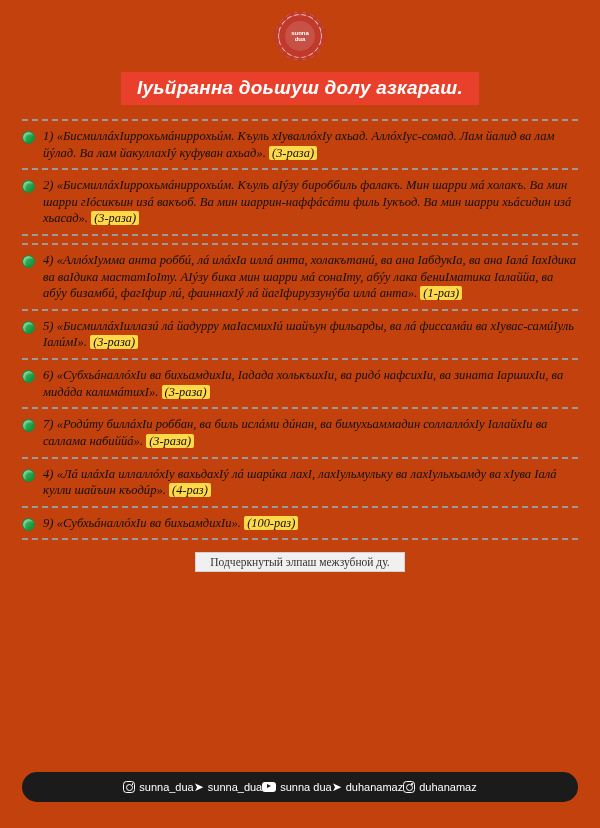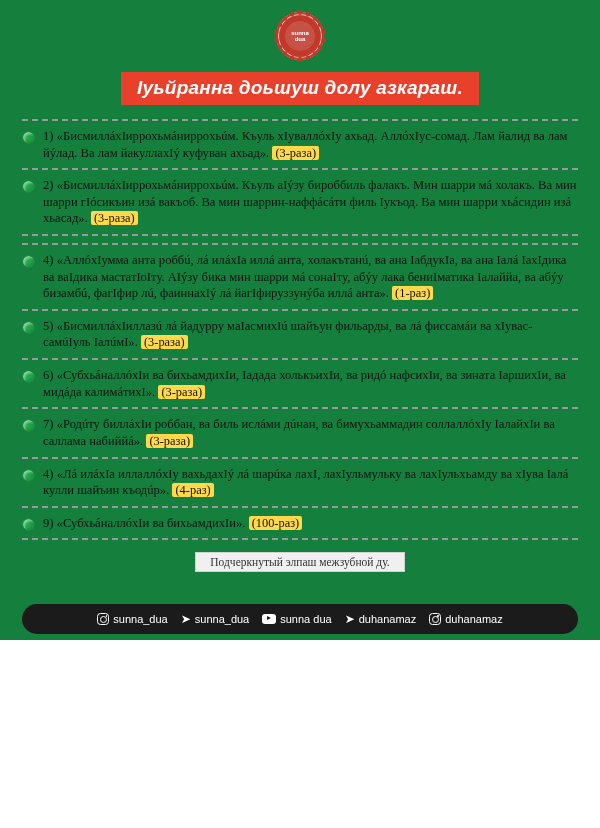--- a/index.html
+++ b/index.html
@@ -4,22 +4,22 @@
 <style>
   * { box-sizing: border-box; }
   html, body {
     margin: 0; padding: 0;
     width: 600px; height: 828px;
     background: #ffffff;
     font-family: "Liberation Serif", serif;
   }
   .page {
     position: relative;
-    width: 600px; height: 640px;
-    background: #15803d;
+    width: 600px; height: 828px;
+    background: #c2410c;
     overflow: hidden;
   }
 
   
   .logo-wrap {
     display: flex;
     justify-content: center;
     align-items: center;
     padding-top: 10px;
     height: 62px;
@@ -66,20 +66,21 @@
   }
   .divider {
     border-top: 2px dashed #9a9a9a;
     height: 0;
     margin: 7px 0 7px 0;
   }
   .item {
     display: flex;
     align-items: flex-start;
     gap: 8px;
+    font-style: italic;
   }
   .bullet {
     flex: 0 0 auto;
     width: 13px; height: 13px;
     border-radius: 50%;
     background: #21a84b;
     border: 1px solid #178a3c;
     margin-top: 3px;
     box-shadow: inset -2px -2px 2px rgba(0,0,0,0.13), inset 2px 2px 2px rgba(255,255,255,0.45);
   }
@@ -110,28 +111,27 @@
     border: 1px solid #d2d2d2;
     color: #333333;
     font-family: "Liberation Serif", serif;
     font-size: 11.5px;
     padding: 3px 14px;
   }
 
   
   .footer {
     position: absolute;
-    left: 22px; right: 22px; bottom: 6px;
+    left: 22px; right: 22px; bottom: 26px;
     background: #1b1b1b;
     border-radius: 16px;
     height: 30px;
     display: flex;
     align-items: center;
     justify-content: center;
-    gap: 13px;
     padding: 0 12px;
   }
   .social {
     display: flex;
     align-items: center;
     gap: 4px;
     color: #ffffff;
     font-family: "Liberation Sans", sans-serif;
     font-size: 11px;
     white-space: nowrap;

